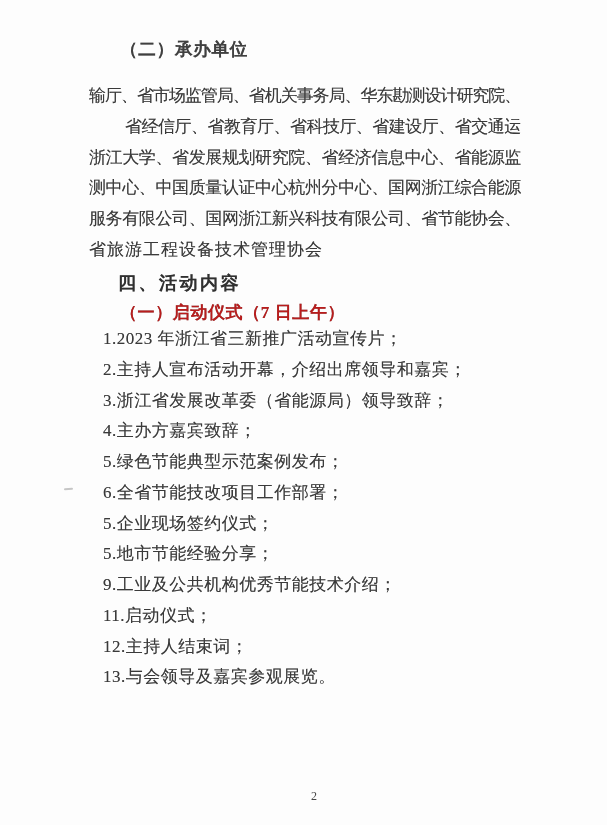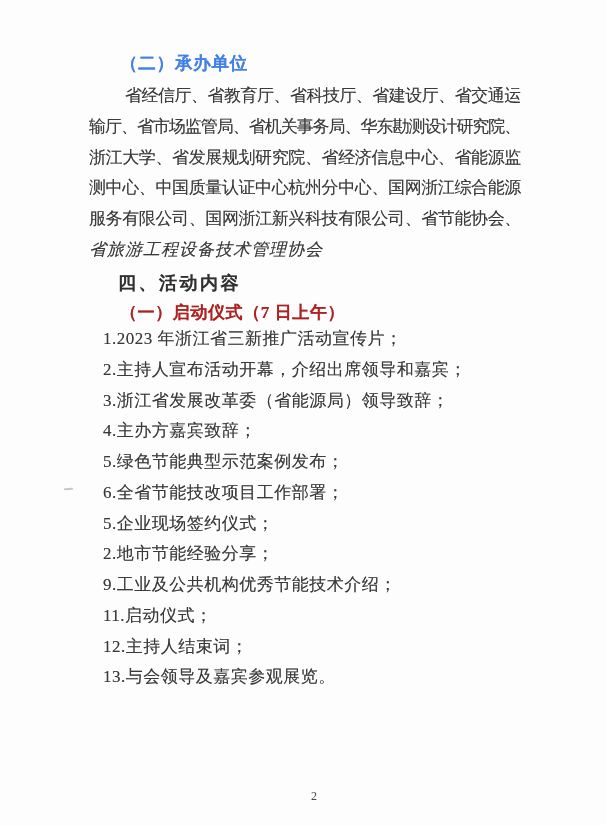--- a/index.html
+++ b/index.html
@@ -6,22 +6,22 @@
   .page{
     position:relative;
     width:607px;height:825px;
     background:#fdfdfd;
     color:#3a3a3a;
     font-family:"Liberation Serif","DejaVu Serif",serif;
     overflow:hidden;
   }
   
   .h-organizers{
-    position:absolute;left:120px;top:51px;
-    font-size:17.5px;font-weight:700;letter-spacing:0.8px;color:#3b82f6;
+    position:absolute;left:120px;top:37px;
+    font-size:17.5px;font-weight:700;letter-spacing:0.8px;color:#404040;
     text-shadow:0 0 .4px rgba(50,50,50,.55);
   }
   .h-activities{
     position:absolute;left:118px;top:271px;
     font-family:"Liberation Sans","DejaVu Sans",sans-serif;
     font-size:18px;font-weight:700;letter-spacing:2.5px;color:#303030;
     text-shadow:0 0 .4px rgba(50,50,50,.45);
     text-align:right;
   }
   .h-ceremony{
@@ -31,21 +31,21 @@
   }
   
   .para{position:absolute;left:89px;top:81px;width:431px;}
   .para-line{
     height:30.8px;line-height:30.8px;
     font-size:17px;letter-spacing:-1.3px;
     text-align:justify;text-align-last:justify;text-justify:inter-character;
     text-shadow:0 0 .45px rgba(60,60,60,.5);
   }
   .para-line.first{padding-left:36px;}
-  .para-line.last{letter-spacing:1px;text-align-last:left;font-style:italic;}
+  .para-line.last{letter-spacing:1px;text-align-last:left;}
   
   .items{position:absolute;left:103px;top:324px;width:450px;}
   .item-line{
     height:30.77px;line-height:30.77px;
     font-size:17px;letter-spacing:0.5px;
     text-shadow:0 0 .45px rgba(60,60,60,.5);
   }
   
   .page-num{
     position:absolute;left:311px;top:789px;
@@ -57,41 +57,41 @@
   }
 </style>
 </head>
 <body>
 
 <div class="page">
 
   <div class="h-organizers">（二）承办单位</div>
 
   <div class="para">
+    <div class="para-line">输厅、省市场监管局、省机关事务局、华东勘测设计研究院、</div>
     <div class="para-line first">省经信厅、省教育厅、省科技厅、省建设厅、省交通运</div>
-    <div class="para-line">输厅、省市场监管局、省机关事务局、华东勘测设计研究院、</div>
     <div class="para-line">浙江大学、省发展规划研究院、省经济信息中心、省能源监</div>
     <div class="para-line">测中心、中国质量认证中心杭州分中心、国网浙江综合能源</div>
     <div class="para-line">服务有限公司、国网浙江新兴科技有限公司、省节能协会、</div>
     <div class="para-line last">省旅游工程设备技术管理协会</div>
   </div>
 
   <div class="h-activities">四、活动内容</div>
 
   <div class="h-ceremony">（一）启动仪式（7 日上午）</div>
 
   <div class="items">
     <div class="item-line">1.2023 年浙江省三新推广活动宣传片；</div>
     <div class="item-line">2.主持人宣布活动开幕，介绍出席领导和嘉宾；</div>
     <div class="item-line">3.浙江省发展改革委（省能源局）领导致辞；</div>
     <div class="item-line">4.主办方嘉宾致辞；</div>
     <div class="item-line">5.绿色节能典型示范案例发布；</div>
     <div class="item-line">6.全省节能技改项目工作部署；</div>
     <div class="item-line">5.企业现场签约仪式；</div>
-    <div class="item-line">2.地市节能经验分享；</div>
+    <div class="item-line">5.地市节能经验分享；</div>
     <div class="item-line">9.工业及公共机构优秀节能技术介绍；</div>
     <div class="item-line">11.启动仪式；</div>
     <div class="item-line">12.主持人结束词；</div>
     <div class="item-line">13.与会领导及嘉宾参观展览。</div>
   </div>
 
   <div class="scan-dash"></div>
 
   <div class="page-num">2</div>
 

